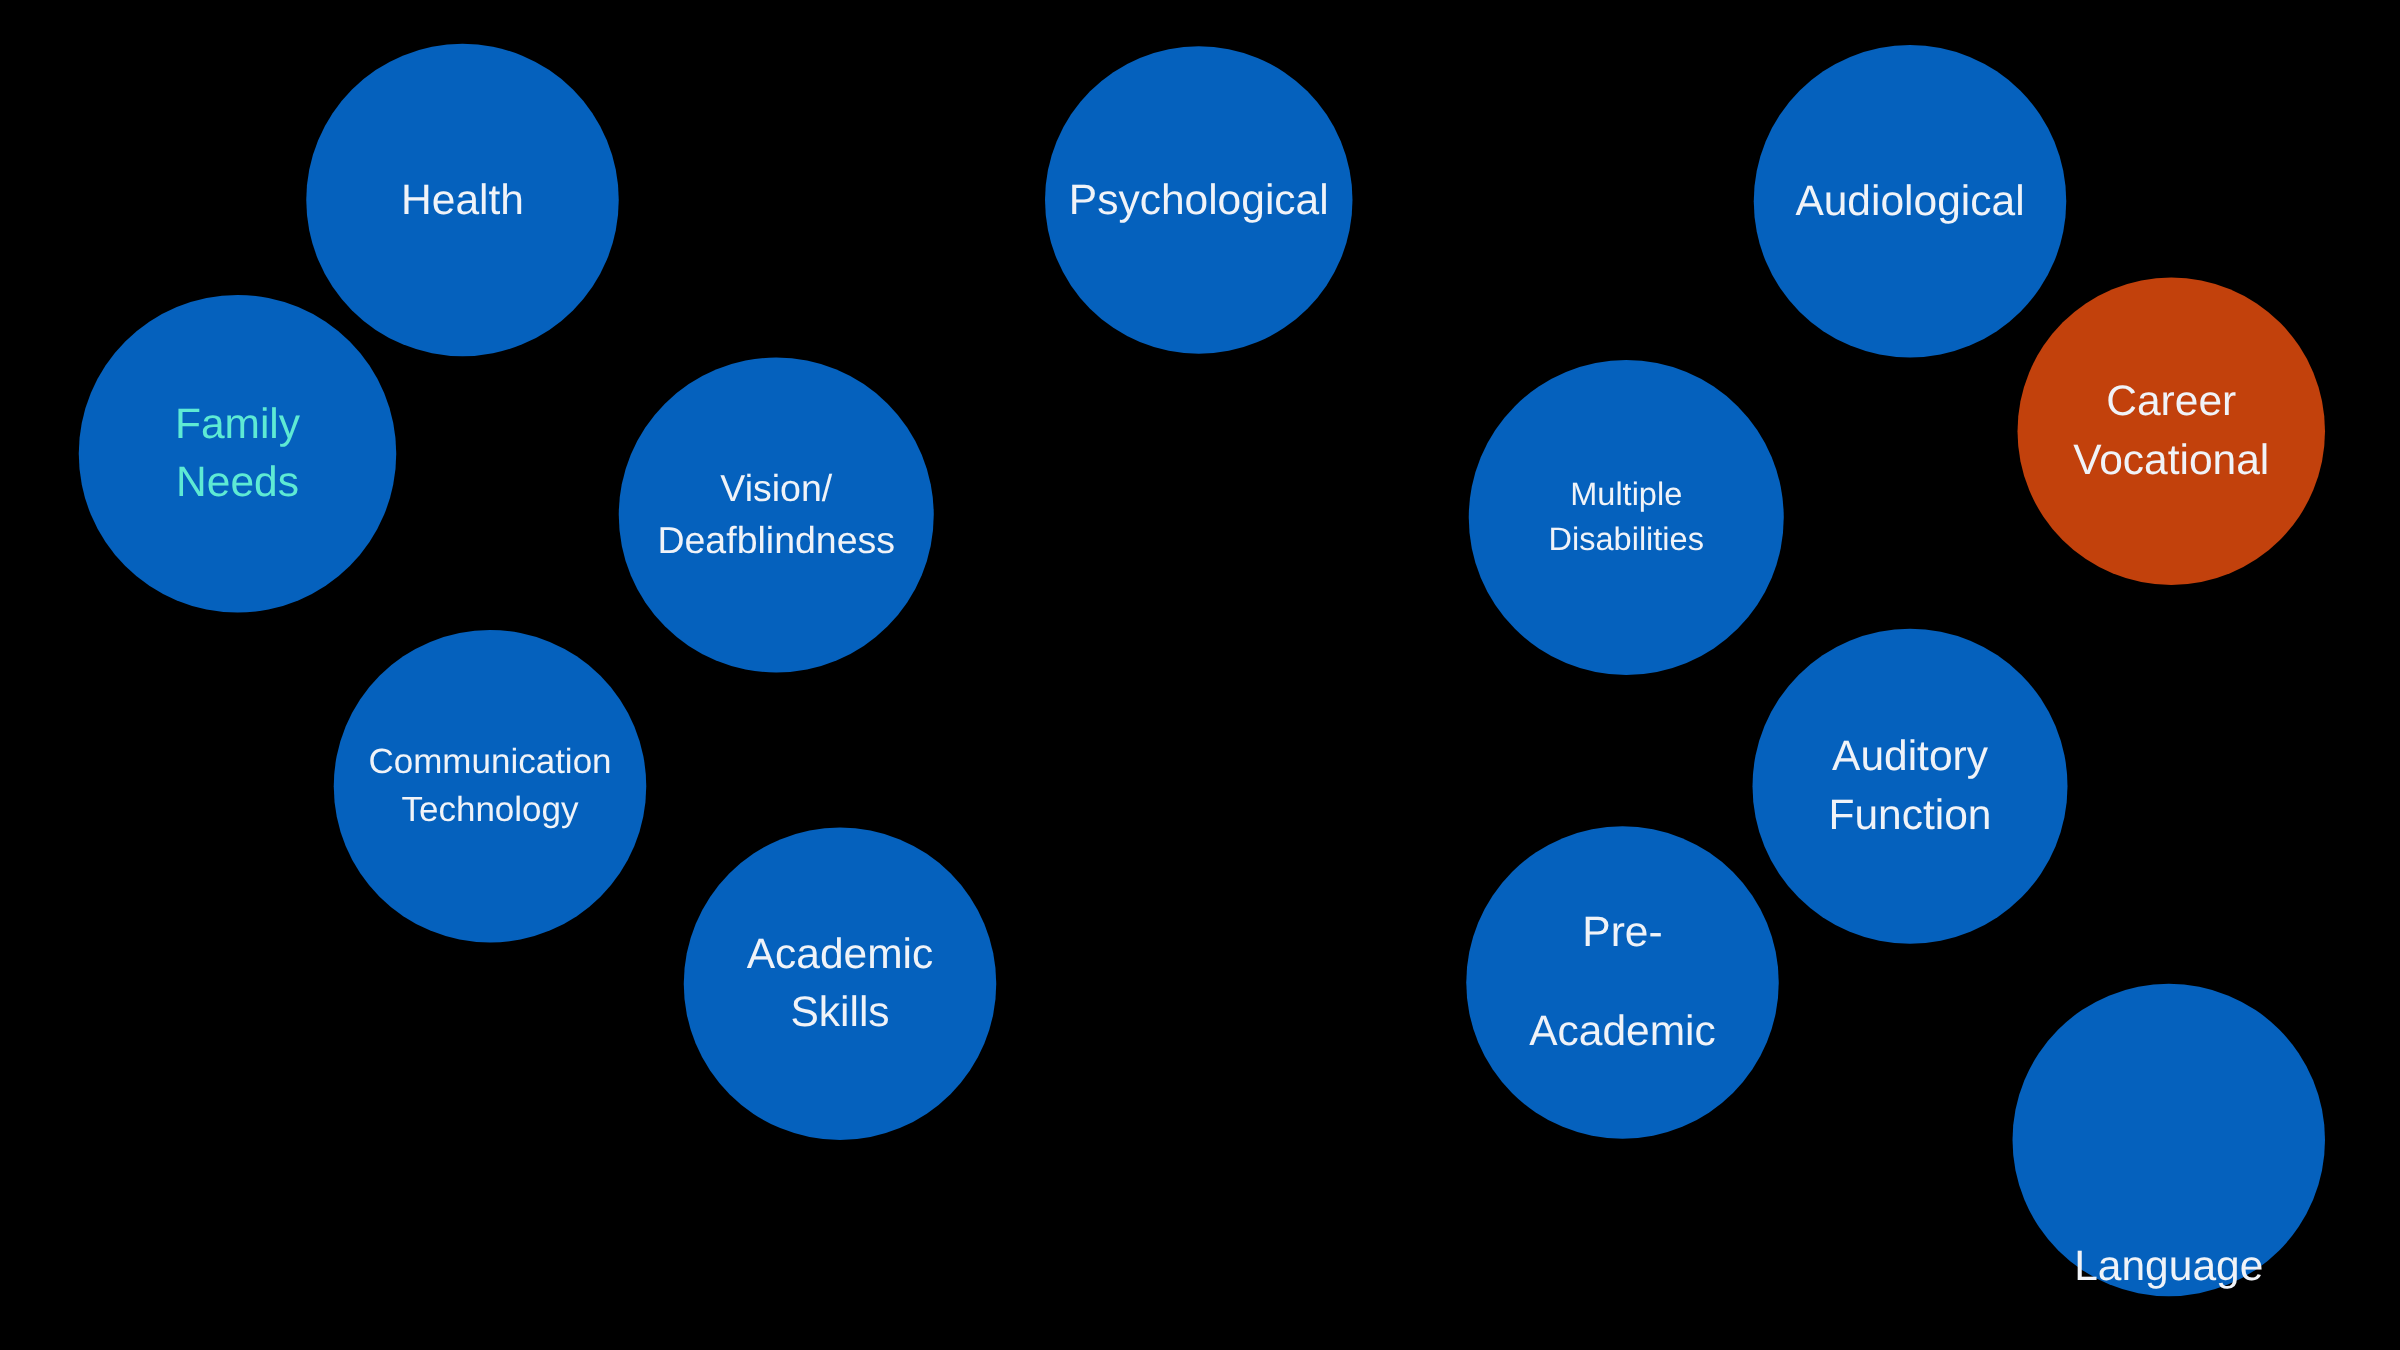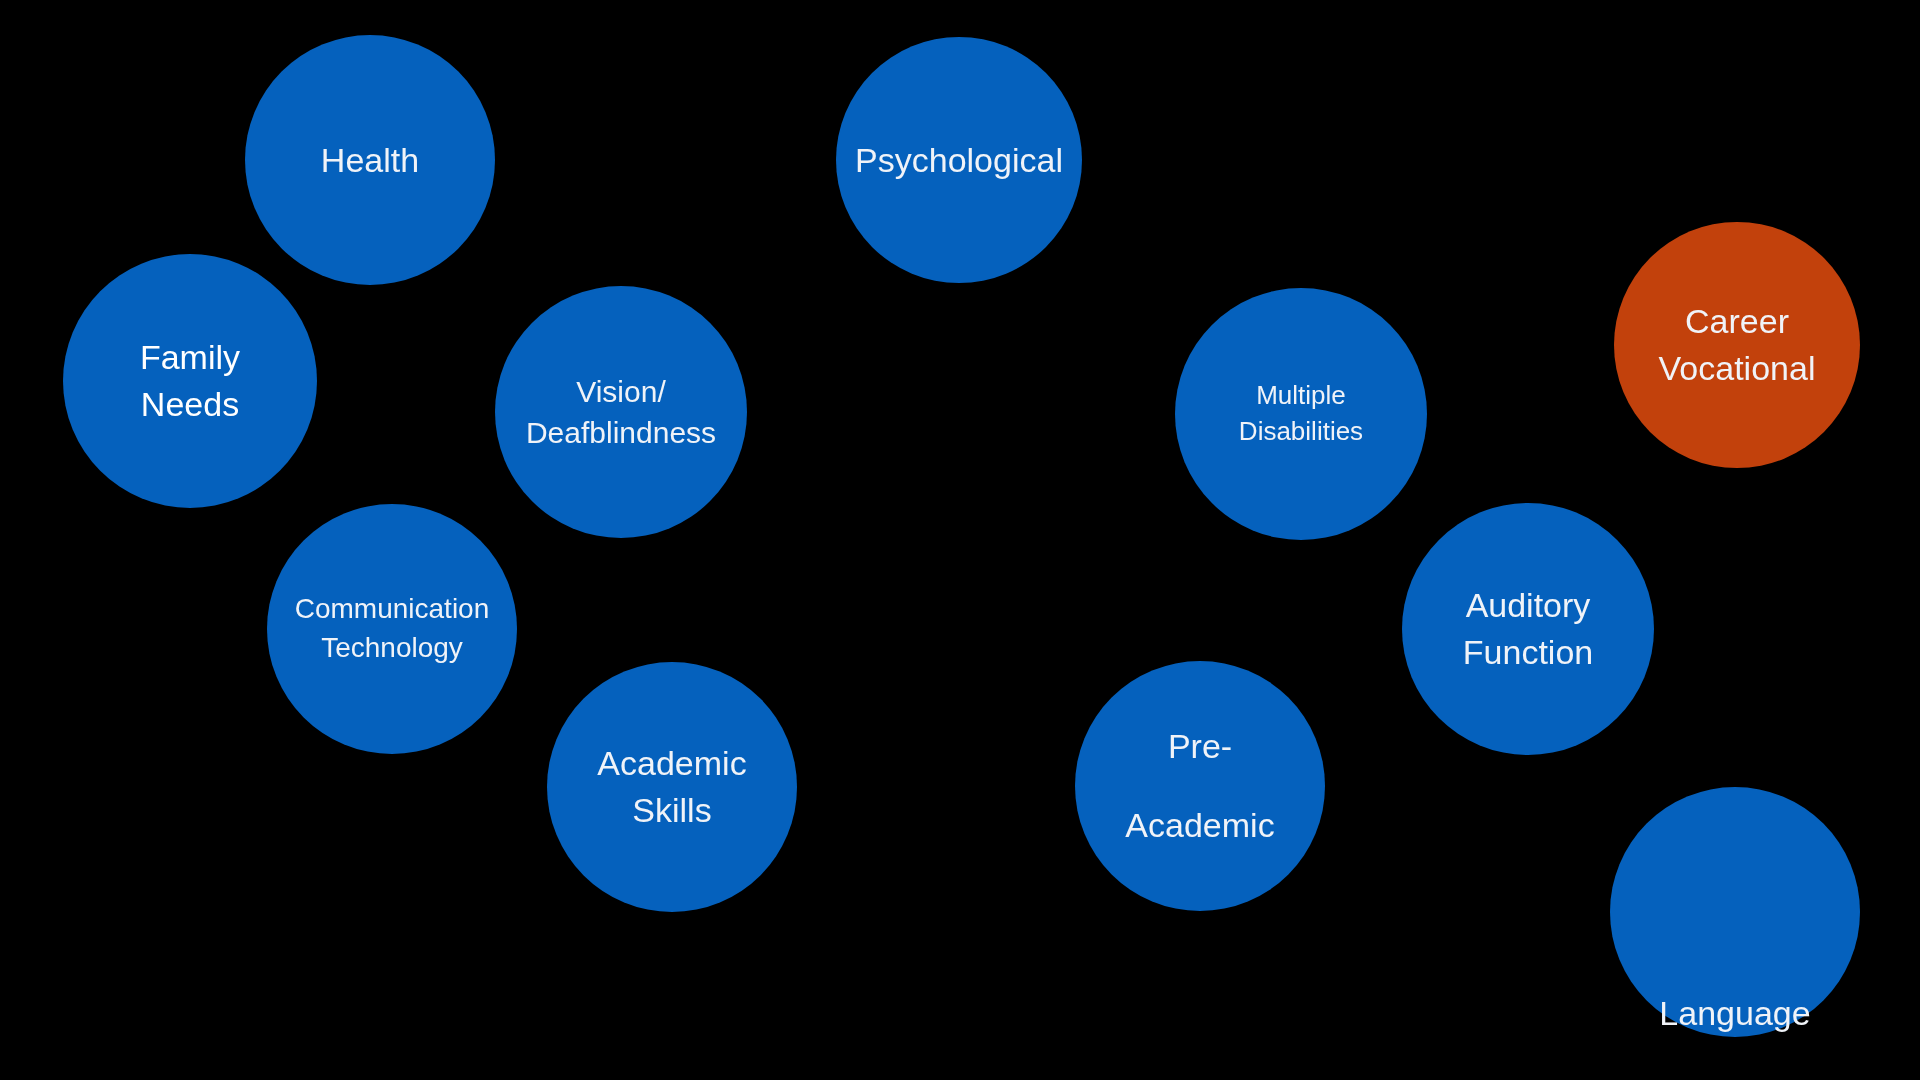--- a/index.html
+++ b/index.html
@@ -34,21 +34,24 @@
 </head>
 <body style="background: rgb(0, 0, 0);">
 
 <div class="stage" id="diagram-stage" style="background: rgb(0, 0, 0); width: 1920px; height: 1080px;">
     <div class="circle-node" style="left: 245px; top: 35px; width: 250px; height: 250px; background: rgb(5, 97, 189); color: rgb(240, 243, 248); font-size: 34px;">
       <span class="node-label-line">Health</span>
     </div>
     <div class="circle-node" style="left: 836px; top: 37px; width: 246px; height: 246px; background: rgb(5, 97, 189); color: rgb(240, 243, 248); font-size: 34px;">
       <span class="node-label-line">Psychological</span>
     </div>
-    <div class="circle-node" style="left: 63px; top: 254px; width: 254px; height: 254px; background: rgb(5, 97, 189); color: #ffffff; font-size: 34px;">
+    <div class="circle-node" style="left: 1403px; top: 36px; width: 250px; height: 250px; background: rgb(5, 97, 189); color: rgb(240, 243, 248); font-size: 34px;">
+      <span class="node-label-line">Audiological</span>
+    </div>
+    <div class="circle-node" style="left: 63px; top: 236px; width: 254px; height: 254px; background: rgb(5, 97, 189); color: #5eead4; font-size: 34px;">
       <span class="node-label-line">Family</span>
       <span class="node-label-line">Needs</span>
     </div>
     <div class="circle-node" style="left: 495px; top: 286px; width: 252px; height: 252px; background: rgb(5, 97, 189); color: rgb(240, 243, 248); font-size: 30px;">
       <span class="node-label-line">Vision/</span>
       <span class="node-label-line">Deafblindness</span>
     </div>
     <div class="circle-node" style="left: 1175px; top: 288px; width: 252px; height: 252px; background: rgb(5, 97, 189); color: rgb(240, 243, 248); font-size: 26px;">
       <span class="node-label-line">Multiple</span>
       <span class="node-label-line">Disabilities</span>
@@ -62,20 +65,20 @@
       <span class="node-label-line">Technology</span>
     </div>
     <div class="circle-node" style="left: 1402px; top: 503px; width: 252px; height: 252px; background: rgb(5, 97, 189); color: rgb(240, 243, 248); font-size: 34px; text-align: center;">
       <span class="node-label-line">Auditory</span>
       <span class="node-label-line">Function</span>
     </div>
     <div class="circle-node" style="left: 547px; top: 662px; width: 250px; height: 250px; background: rgb(5, 97, 189); color: rgb(240, 243, 248); font-size: 34px;">
       <span class="node-label-line">Academic</span>
       <span class="node-label-line">Skills</span>
     </div>
-    <div class="circle-node" style="left: 1075px; top: 661px; width: 250px; height: 250px; background: rgb(5, 97, 189); color: rgb(240, 243, 248); font-size: 34px; gap: 32px;">
+    <div class="circle-node" style="left: 1173px; top: 661px; width: 250px; height: 250px; background: rgb(5, 97, 189); color: rgb(240, 243, 248); font-size: 34px; gap: 32px;">
       <span class="node-label-line">Pre-</span>
       <span class="node-label-line">Academic</span>
     </div>
     <div class="circle-node" style="left: 1610px; top: 787px; width: 250px; height: 250px; background: rgb(5, 97, 189); color: rgb(240, 243, 248); font-size: 34px; justify-content: flex-end;">
       <span class="node-label-line">Language</span>
     </div>
   </div>
 
 </body></html>

